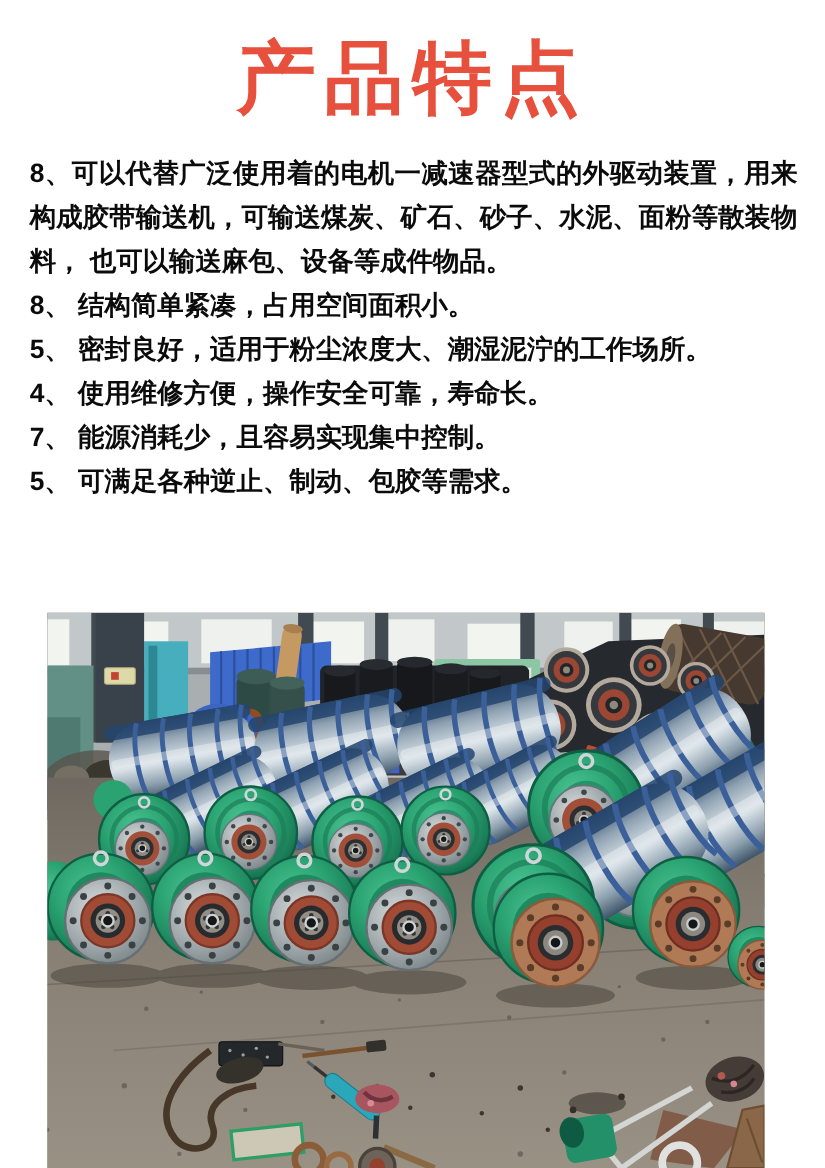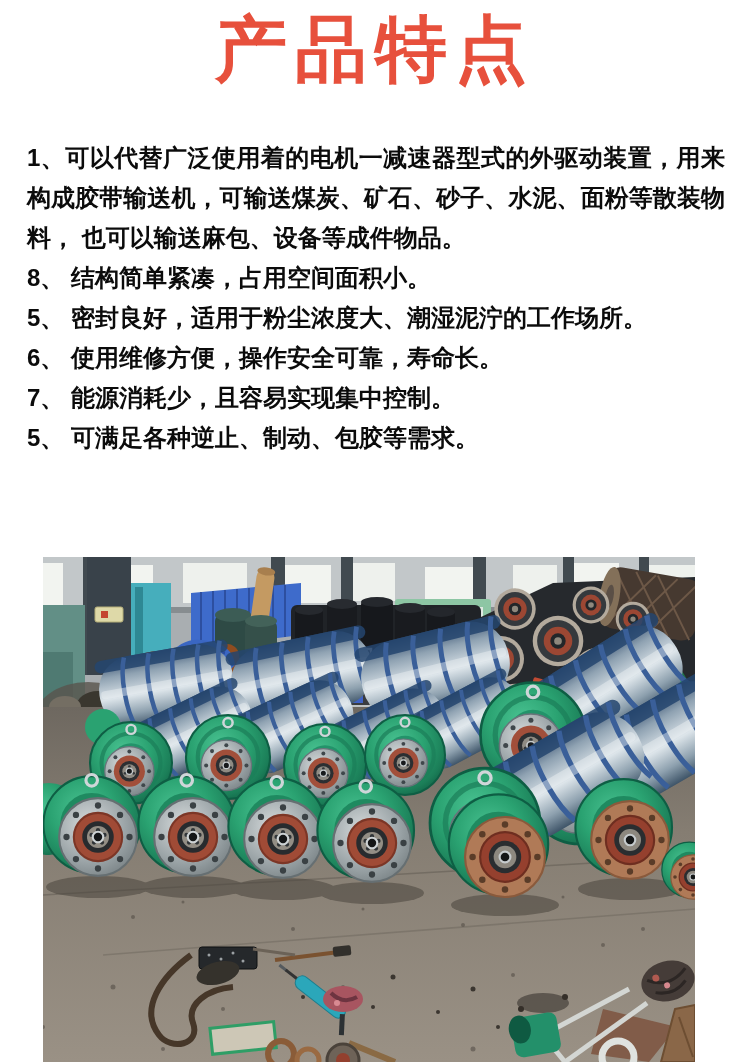--- a/index.html
+++ b/index.html
@@ -1,40 +1,40 @@
 <!DOCTYPE html>
 <html><head>
 <meta charset="utf-8">
 <style>
   html,body{margin:0;padding:0;background:#ffffff;}
   .page{position:relative;width:750px;height:1062px;background:#fff;overflow:hidden;
         font-family:"Liberation Sans","DejaVu Sans",sans-serif;}
-  .page-title{margin:0;padding-top:13px;text-align:center;
+  .page-title{margin:0;padding-top:35px;text-align:center;
         font-size:72px;line-height:1.0;font-weight:800;letter-spacing:8px;
         color:#e7503c;}
   .features{position:absolute;left:27px;top:138px;width:698px;
         font-size:24px;line-height:40px;font-weight:700;color:#0b0b0b;
         text-align:justify;}
   .features p{margin:0;word-break:break-all;}
   .photo{position:absolute;left:43px;top:557px;width:652px;height:505px;
         margin:0;overflow:hidden;background:#8f867b;}
   .photo svg{display:block;width:652px;height:505px;}
 </style>
 </head>
 <body>
 
 <div class="page">
 
   <h1 class="page-title">产品特点</h1>
 
   <div class="features">
-    <p>1、可以代替广泛使用着的电机一减速器型式的外驱动装置，用来构成胶带输送机，可输送煤炭、矿石、砂子、水泥、面粉等散装物料， 也可以输送麻包、设备等成件物品。</p>
+    <p>8、可以代替广泛使用着的电机一减速器型式的外驱动装置，用来构成胶带输送机，可输送煤炭、矿石、砂子、水泥、面粉等散装物料， 也可以输送麻包、设备等成件物品。</p>
     <p>8、 结构简单紧凑，占用空间面积小。</p>
     <p>5、 密封良好，适用于粉尘浓度大、潮湿泥泞的工作场所。</p>
-    <p>6、 使用维修方便，操作安全可靠，寿命长。</p>
+    <p>4、 使用维修方便，操作安全可靠，寿命长。</p>
     <p>7、 能源消耗少，且容易实现集中控制。</p>
     <p>5、 可满足各种逆止、制动、包胶等需求。</p>
   </div>
 
   <figure class="photo">
     <svg viewBox="0 0 652 505" preserveAspectRatio="none">
       <defs>
         <radialGradient id="gGreen" cx="40%" cy="35%" r="75%">
           <stop offset="0" stop-color="#49c291"></stop>
             <stop offset="0.45" stop-color="#2aa271"></stop>

